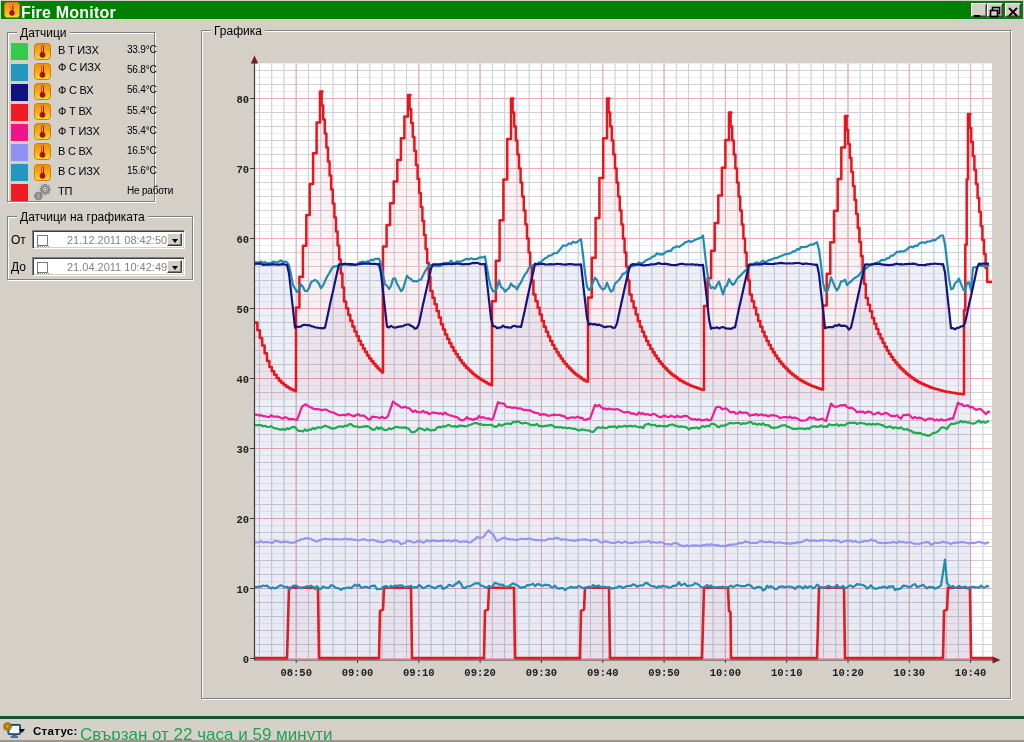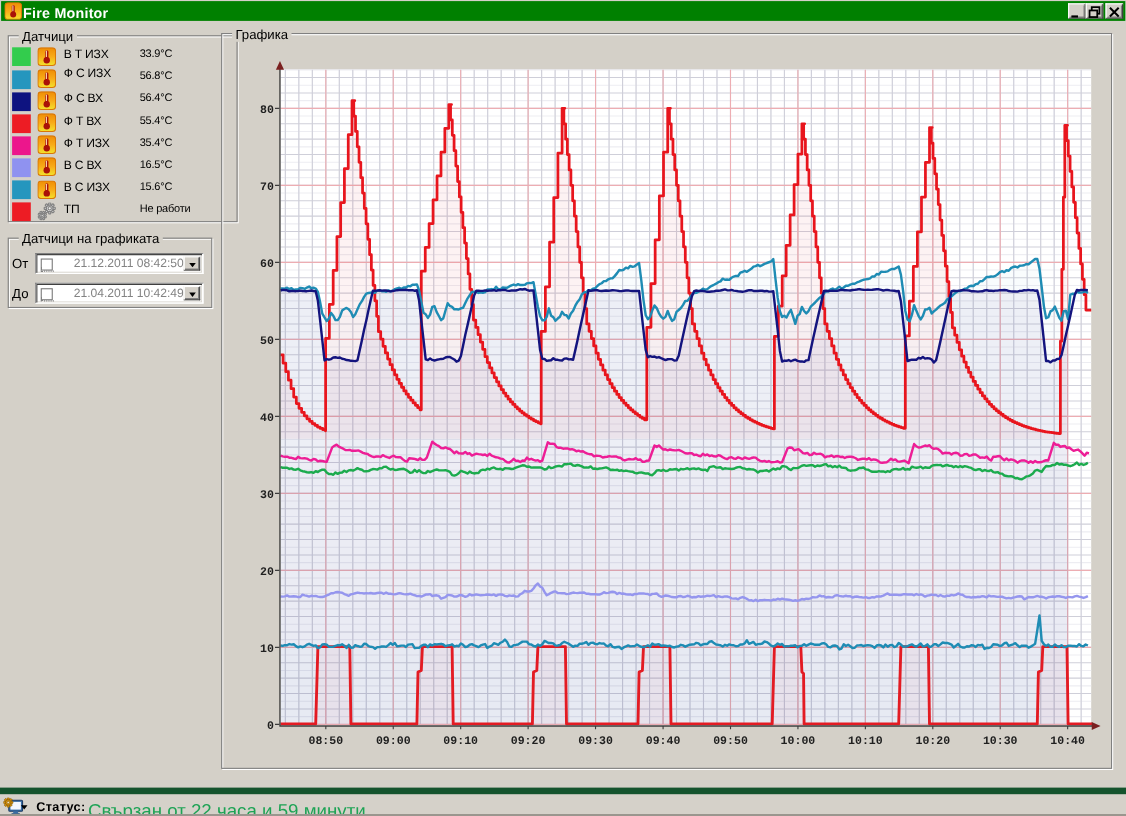--- a/index.html
+++ b/index.html
@@ -1,38 +1,38 @@
 <!DOCTYPE html>
 <html><head><meta charset="utf-8">
 <style>
 * { margin:0; padding:0; box-sizing:border-box; }
 html,body { width:1024px; height:742px; overflow:hidden; background:#d4d0c8;
   font-family:"Liberation Sans", sans-serif; }
 .titlebar { position:absolute; left:1px; top:1px; width:1022px; height:18px; background:#008000; }
-.title { position:absolute; left:21px; top:3.5px; color:#fff; font-size:13px; font-weight:bold; letter-spacing:0.2px; }
+.title { position:absolute; left:21px; top:3.5px; color:#fff; font-size:16px; font-weight:bold; letter-spacing:0.2px; }
 .tbtn { position:absolute; top:3px; width:16px; height:14px; background:#d4d0c8;
   border:1px solid; border-color:#ffffff #404040 #404040 #ffffff; box-shadow:inset 1px 1px 0 #d4d0c8, inset -1px -1px 0 #808080; }
 .groupbox { position:absolute; border:1px solid #808080; box-shadow:1px 1px 0 #ffffff, inset 1px 1px 0 #ffffff; }
 .gtitle { position:absolute; top:-7px; left:9px; background:#d4d0c8; padding:0 3px; font-size:12px; color:#000; }
 .sq { position:absolute; left:11px; width:17px; height:17px; }
 .sname { position:absolute; left:58px; font-size:11px; letter-spacing:-0.2px; color:#000; white-space:nowrap; }
 .sval { position:absolute; left:127px; font-size:10px; letter-spacing:-0.2px; color:#000; white-space:nowrap; }
 .plabel { position:absolute; left:11px; font-size:12px; color:#000; }
 .combo { position:absolute; left:32px; width:153px; height:19px; background:#fff;
   border:1px solid; border-color:#808080 #ffffff #ffffff #808080;
   box-shadow: inset 1px 1px 0 #404040, inset -1px -1px 0 #d4d0c8; }
 .cb { position:absolute; left:4px; top:4px; width:11px; height:11px; background:#fff; border:1px solid #7a7a7a; box-sizing:border-box; }
 .cb::after { content:""; position:absolute; left:-1px; top:7px; width:11px; height:3px; border-bottom:1px dotted #808080; border-left:1px dotted #808080; }
 .ctext { position:absolute; left:17px; top:3px; font-size:11px; color:#838383; white-space:nowrap;margin-left:17px; }
 .dbtn { position:absolute; right:2px; top:2px; width:15px; height:13px; background:#d4d0c8;
   border:1px solid; border-color:#ffffff #404040 #404040 #ffffff; box-shadow:inset -1px -1px 0 #808080; }
 .darr { position:absolute; left:3.5px; top:5px; width:0; height:0;
   border-left:3.5px solid transparent; border-right:3.5px solid transparent; border-top:4px solid #000; }
 .statusbar { position:absolute; left:0; top:716px; width:1024px; height:24px; background:#d5d1c9;
-  border-top:6px solid #14532d; }
+  border-top:3px solid #14532d; }
 </style></head>
 <body>
 <div class="titlebar"></div>
 <svg style="position:absolute;left:4px;top:2px" width="16" height="16" viewBox="0 0 17 17">
 <defs>
       <linearGradient id="ogt" x1="0" y1="0" x2="0" y2="1">
 <stop offset="0" stop-color="#ef8d05"></stop>
         <stop offset="0.5" stop-color="#f8ab18"></stop>
         <stop offset="1" stop-color="#f3e12c"></stop>
       </linearGradient>
@@ -47,21 +47,21 @@
       <rect x="2" y="9" width="6" height="2" fill="#000"></rect>
     </svg></div>
 <div class="tbtn" style="left:987px"><svg width="14" height="12" viewBox="0 0 14 12">
 <rect x="4.5" y="1.5" width="7" height="6" fill="none" stroke="#000" stroke-width="1.6"></rect>
 <rect x="2.5" y="4.5" width="7" height="6" fill="#d4d0c8" stroke="#000" stroke-width="1.6"></rect>
     </svg></div>
 <div class="tbtn" style="left:1005px"><svg width="14" height="12" viewBox="0 0 14 12">
 <path d="M3 2 L11 10 M11 2 L3 10" stroke="#000" stroke-width="1.8"></path>
     </svg></div>
 
-<div class="groupbox" style="left:7px;top:32px;width:209px;height:170px">
+<div class="groupbox" style="left:7px;top:32px;width:148px;height:170px">
   <div class="gtitle">Датчици</div>
 </div>
 <div style="position:absolute;left:0;top:0">
 <div class="sq" style="top:43px;background:#33cc4d"></div>
 <svg style="position:absolute;left:34px;top:42.5px" width="17" height="17" viewBox="0 0 17 17">
 <defs>
         <linearGradient id="og34_42.5" x1="0" y1="0" x2="0" y2="1">
 <stop offset="0" stop-color="#ef8d05"></stop>
           <stop offset="0.5" stop-color="#f8ab18"></stop>
           <stop offset="1" stop-color="#f3e12c"></stop>

